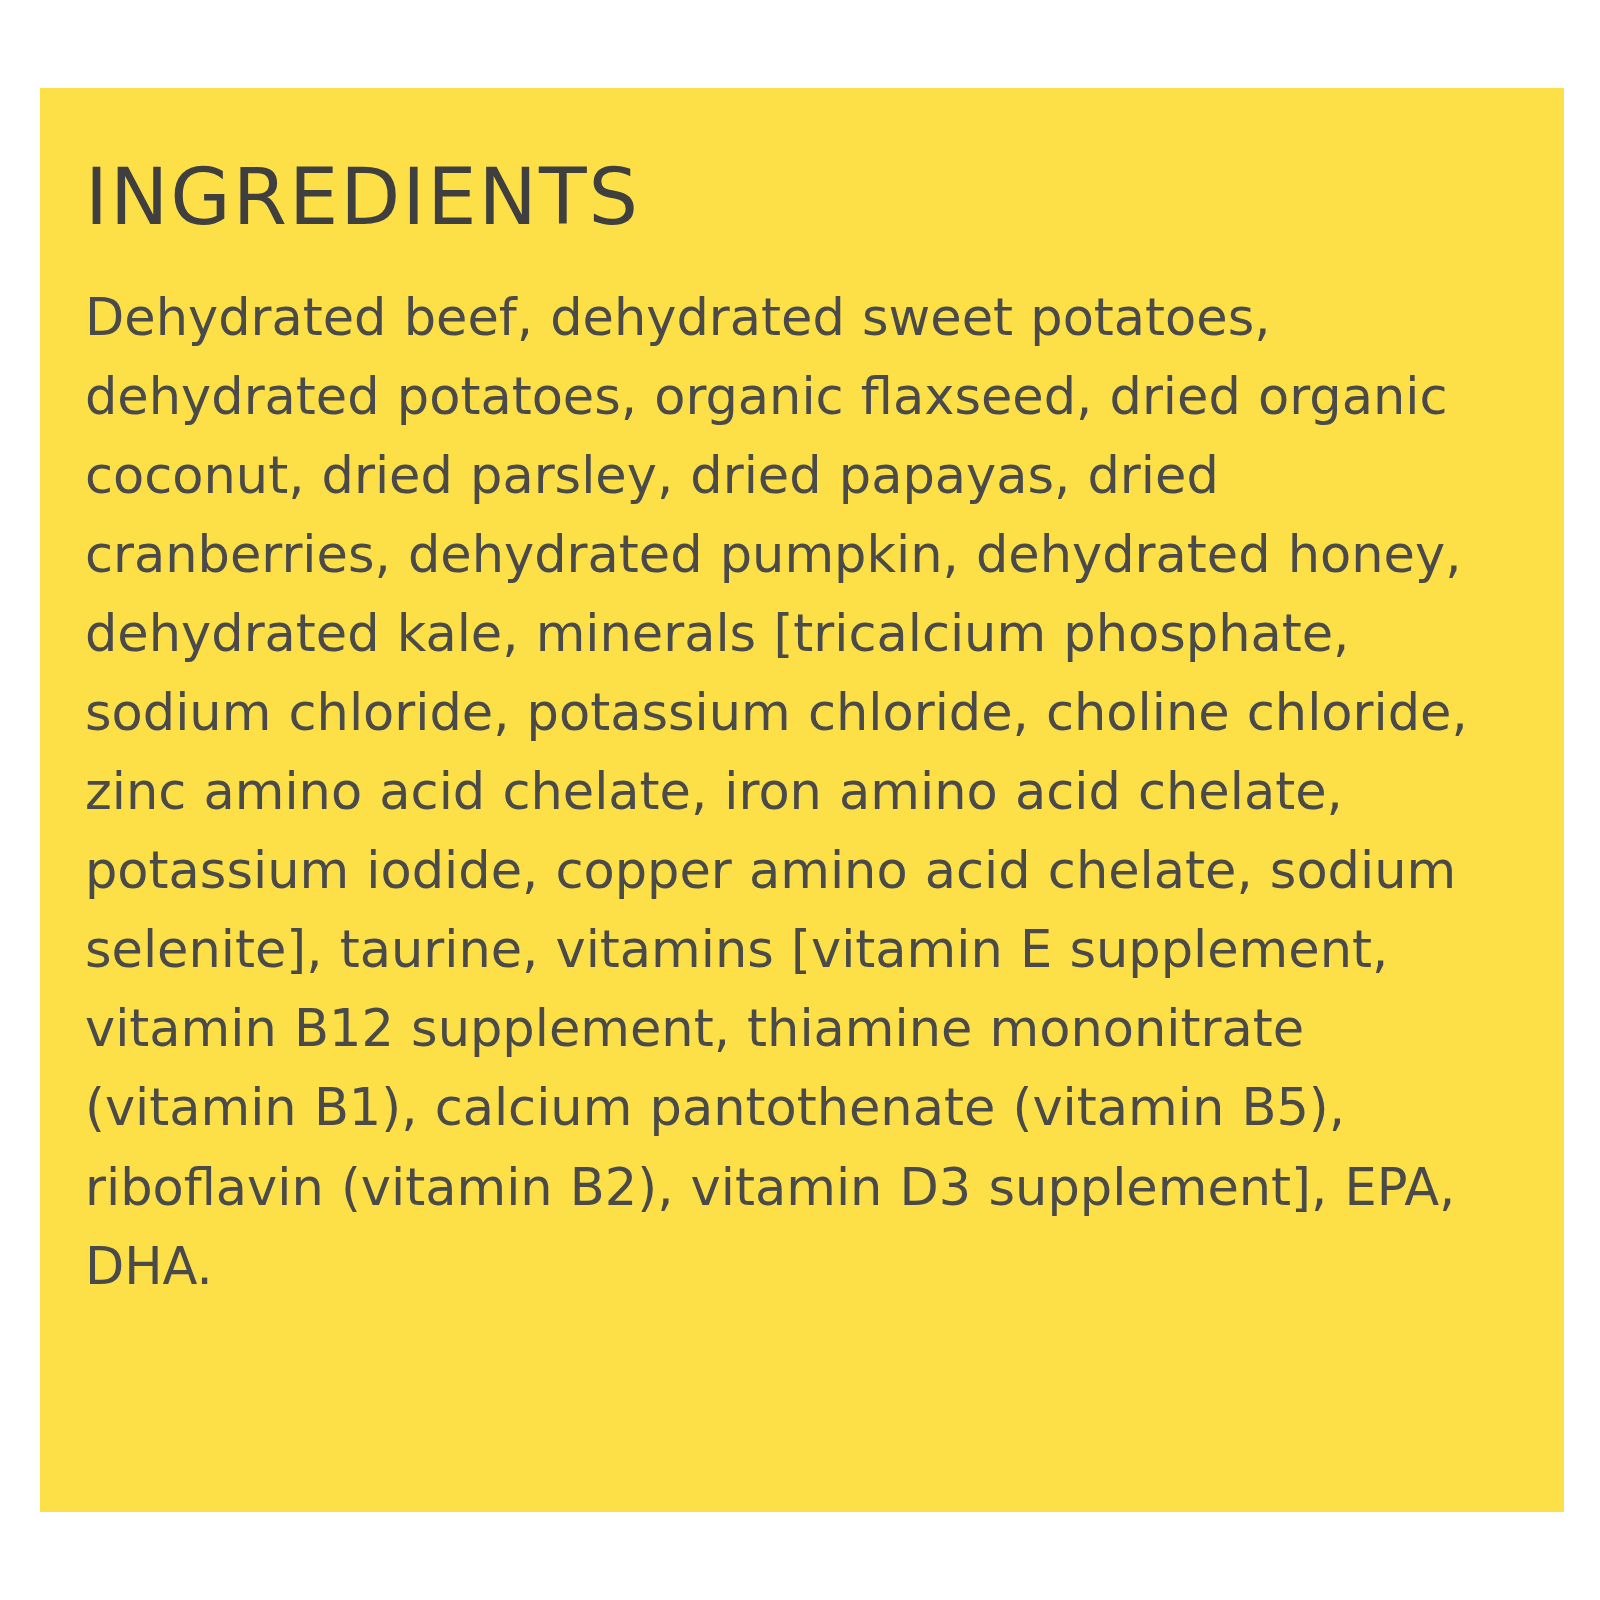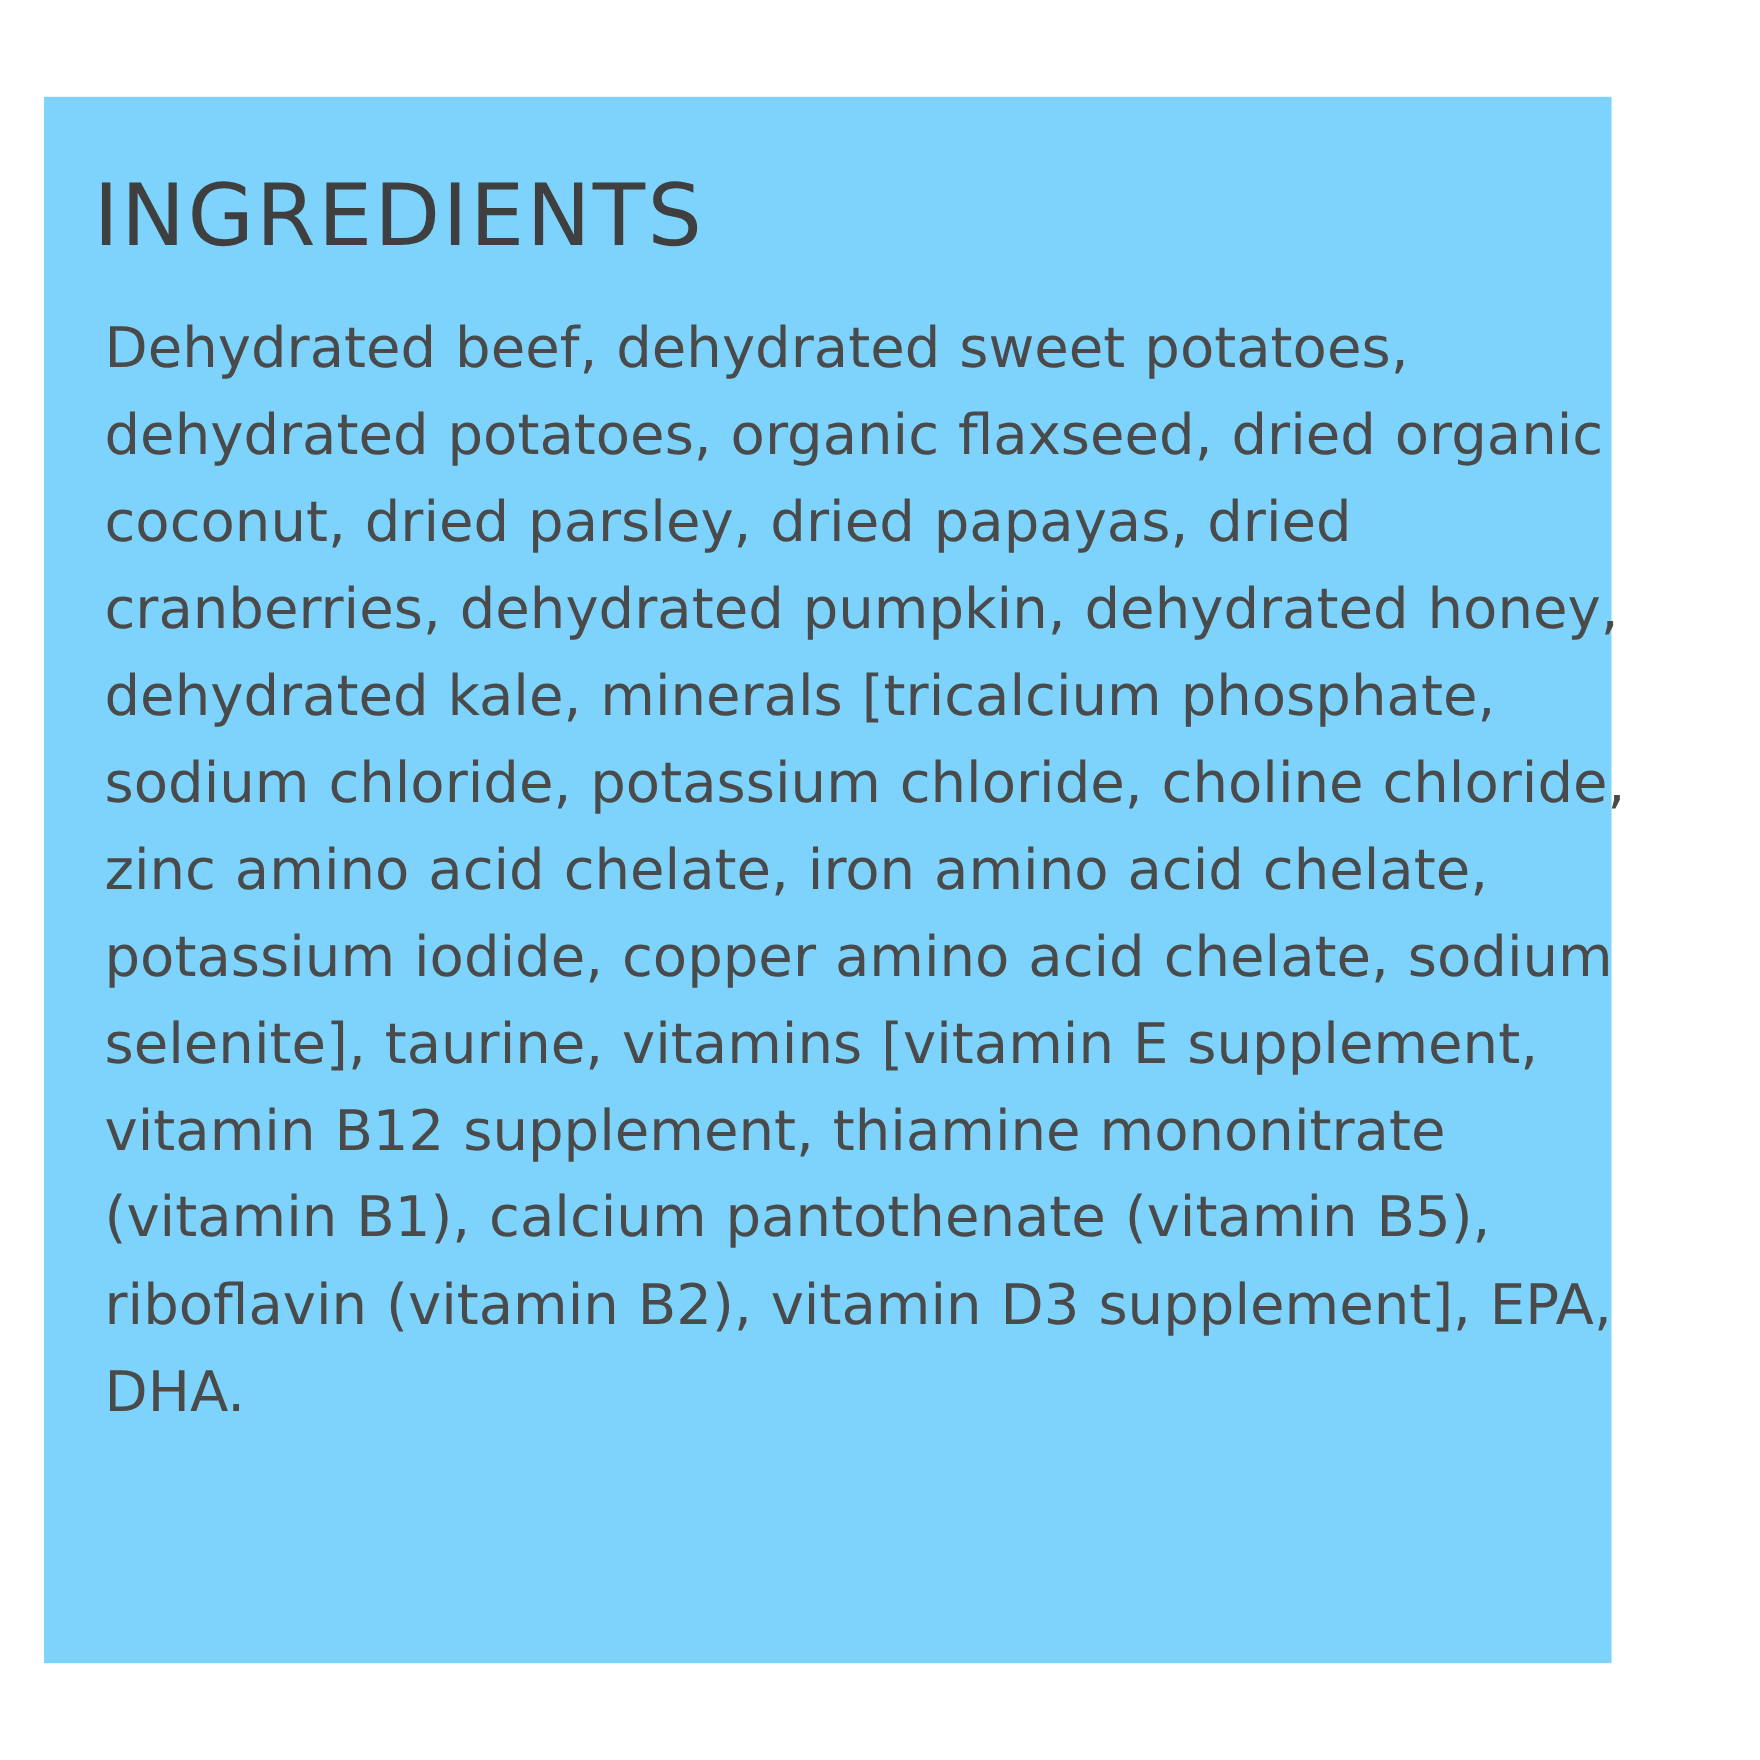--- a/index.html
+++ b/index.html
@@ -10,24 +10,23 @@
     width: 1600px;
     height: 1600px;
     background: #ffffff;
     font-family: "DejaVu Sans", sans-serif;
     overflow: hidden;
   }
   .label-panel {
     position: absolute;
     left: 40px;
     top: 88px;
-    width: 1390px;
+    width: 1524px;
     height: 1424px;
-    background: #7dd3fc;
-    padding-left: 35px;
+    background: #fde047;
   }
   .label-inner {
     position: absolute;
     left: 45px;
     top: 70px;
     width: 1440px;
   }
   .ingredients-heading {
     font-family: "DejaVu Sans", sans-serif;
     font-size: 78px;
@@ -37,21 +36,21 @@
     line-height: 1.0;
     margin: 0 0 42px 0;
     white-space: nowrap;
   }
   .ingredients-body {
     font-family: "DejaVu Sans", sans-serif;
     font-size: 51px;
     font-weight: 400;
     color: #4a4a4a;
     line-height: 1.55;
-    margin: 10px;
+    margin: 0;
     width: 1420px;
     text-align: left;
     word-spacing: 1px;
   }
 </style>
 </head>
 <body>
 
 <div class="label-panel">
   <div class="label-inner">

